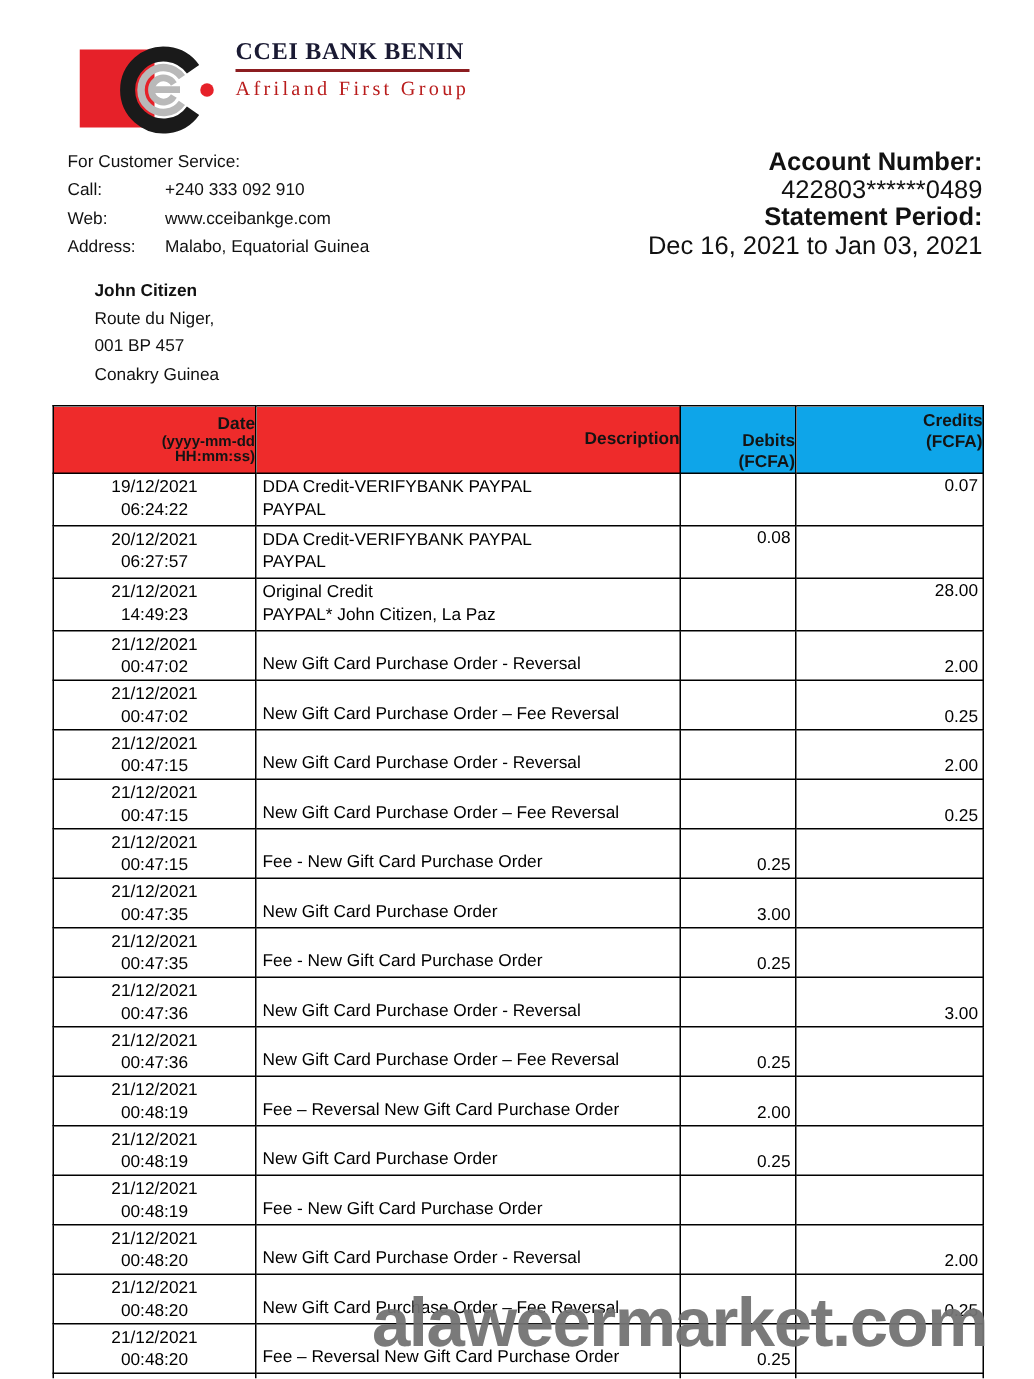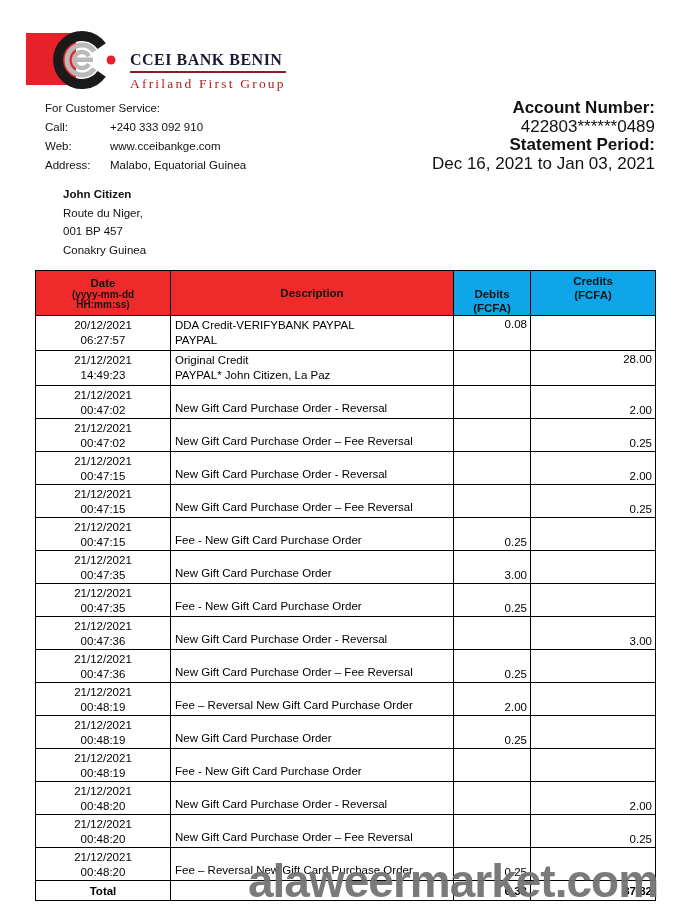--- a/index.html
+++ b/index.html
@@ -8,21 +8,21 @@
   .page {
     position: relative;
     width: 689px;
     height: 919px;
     background: #ffffff;
     overflow: hidden;
     margin: 0 auto;
   }
 
   
-  .logo { position: absolute; left: 26px; top: 26px; display: flex; align-items: flex-end; }
+  .logo { position: absolute; left: 53px; top: 26px; display: flex; align-items: flex-start; }
   .logo-mark { width: 96px; height: 66px; margin-right: 8px; }
   .logo-text { display: inline-block; }
   .bank-name {
     font-family: "Liberation Serif", serif;
     font-size: 16px; font-weight: bold; letter-spacing: 0.5px;
     color: #1a1a33;
     padding-bottom: 2px;
     border-bottom: 2px solid #8c1d20;
     white-space: nowrap;
   }
@@ -49,21 +49,21 @@
     position: absolute; left: 35px; top: 270px;
     width: 620px; border-collapse: collapse; table-layout: fixed;
     font-size: 11.5px; color: #000;
   }
   table.stmt th, table.stmt td { border: 1.5px solid #000; overflow: hidden; }
   col.c-date { width: 135px; }
   col.c-desc { width: 283px; }
   col.c-debit { width: 77px; }
   col.c-credit { width: 125px; }
 
-  thead th { background: #ee2b2b; color: #141414; font-weight: bold; height: 43px; vertical-align: middle; text-align: center; padding: 0; }
+  thead th { background: #ee2b2b; color: #141414; font-weight: bold; height: 43px; vertical-align: middle; text-align: right; padding: 0; }
   .th-sub { font-size: 10px; line-height: 10.5px; font-weight: bold; }
   .th-main { font-size: 11.5px; line-height: 14px; }
 
   tbody tr.row-std { height: 31px; }
   tbody tr.row-tall { height: 35px; }
   td.cell-date { text-align: center; vertical-align: top; padding-top: 2px; line-height: 15px; }
   td.cell-desc { vertical-align: bottom; padding: 0 3px 2px 4px; line-height: 15px; }
   tr.row-tall td.cell-desc { vertical-align: middle; padding-top: 2px; }
   td.cell-amt { text-align: right; vertical-align: bottom; padding: 0 3px 2px 0; }
   tr.row-tall td.cell-amt { vertical-align: top; padding-top: 2px; }
@@ -152,20 +152,32 @@
           <div class="th-main">(FCFA)</div>
         </th>
         <th style="vertical-align: top; padding-top: 3px; background: #0ea5e9;">
           <div class="th-main">Credits</div>
           <div class="th-main">(FCFA)</div>
         </th>
       </tr>
     </thead>
     <tbody>
 
+    <tr class="row-tall">
+          <td class="cell-date">
+            <div>19/12/2021</div>
+            <div>06:24:22</div>
+          </td>
+          <td class="cell-desc">
+            <div>DDA Credit-VERIFYBANK PAYPAL</div>
+            <div>PAYPAL</div>
+          </td>
+          <td class="cell-amt"></td>
+          <td class="cell-amt">0.07</td>
+        </tr>
         <tr class="row-tall">
           <td class="cell-date">
             <div>20/12/2021</div>
             <div>06:27:57</div>
           </td>
           <td class="cell-desc">
             <div>DDA Credit-VERIFYBANK PAYPAL</div>
             <div>PAYPAL</div>
           </td>
           <td class="cell-amt">0.08</td>

